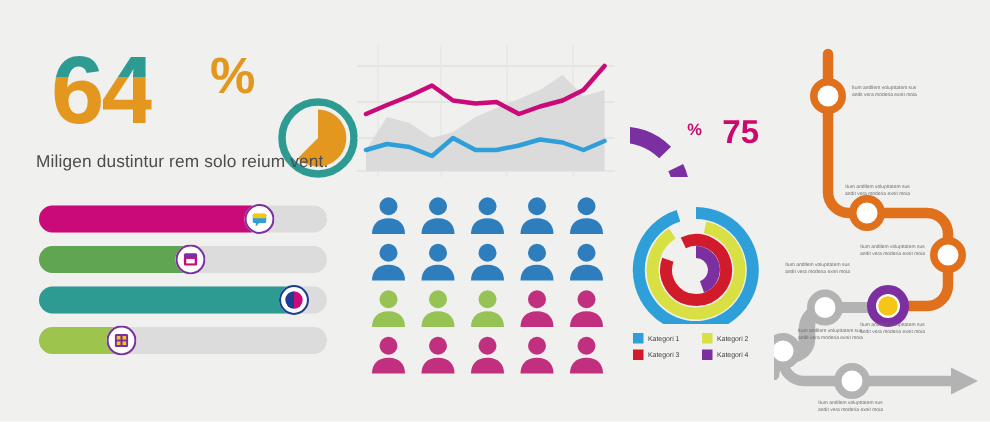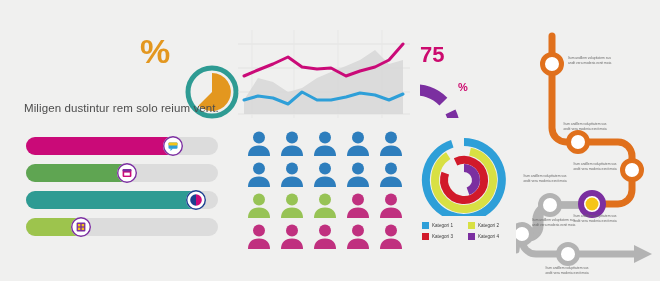--- a/index.html
+++ b/index.html
@@ -138,23 +138,23 @@
   .donut75 {
     position: absolute;
     left: 420px;
     top: 32px;
     width: 86px;
     height: 86px;
   }
   .donut75-num {
     position: absolute;
     left: 0;
-    top: 12px;
+    top: 45px;
     width: 86px;
-    text-align: left;
+    text-align: right;
     font-size: 22px;
     font-weight: bold;
     color: #cc0a6e;
     line-height: 22px;
   }
   .donut75-pct {
     position: absolute;
     left: 0;
     top: 50px;
     width: 86px;
@@ -216,20 +216,21 @@
     width: 46px;
   }
   .road-note.ctr { text-align: center; }
 </style>
 </head>
 <body>
 
 <div class="canvas">
 
   <div class="kpi-block">
+    <div class="kpi-number">64</div>
     <div class="kpi-pct">%</div>
     <div class="kpi-donut">
       <svg width="56" height="56" viewBox="0 0 56 56">
         <circle cx="28" cy="28" r="24" fill="none" stroke="#2e9b93" stroke-width="5"></circle>
         <path d="M28 28 L28 9 A19 19 0 1 1 14.5 41.5 Z" fill="#e3971f"></path>
       </svg>
     </div>
   </div>
   <div class="kpi-caption">Miligen dustintur rem solo reium vent.</div>
 

